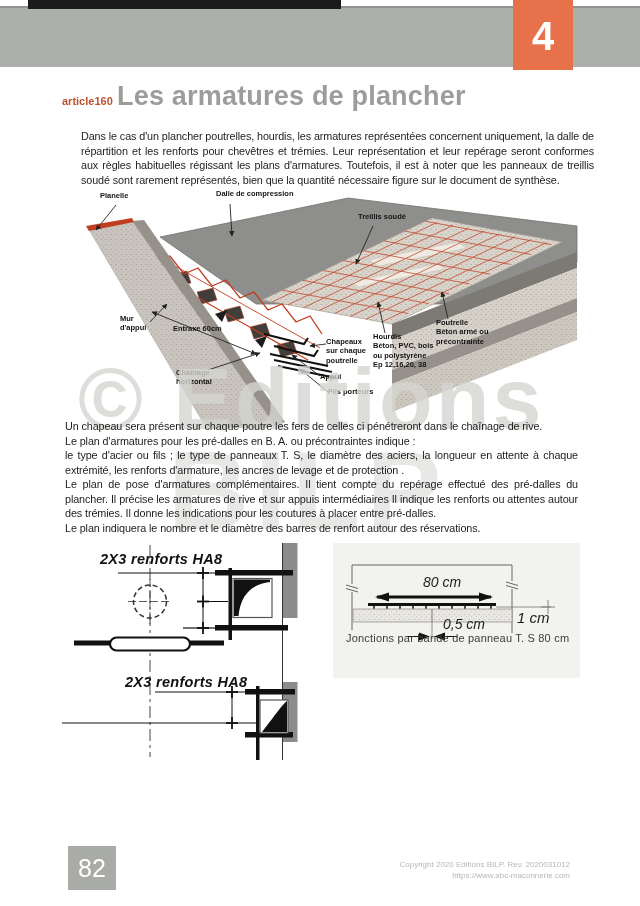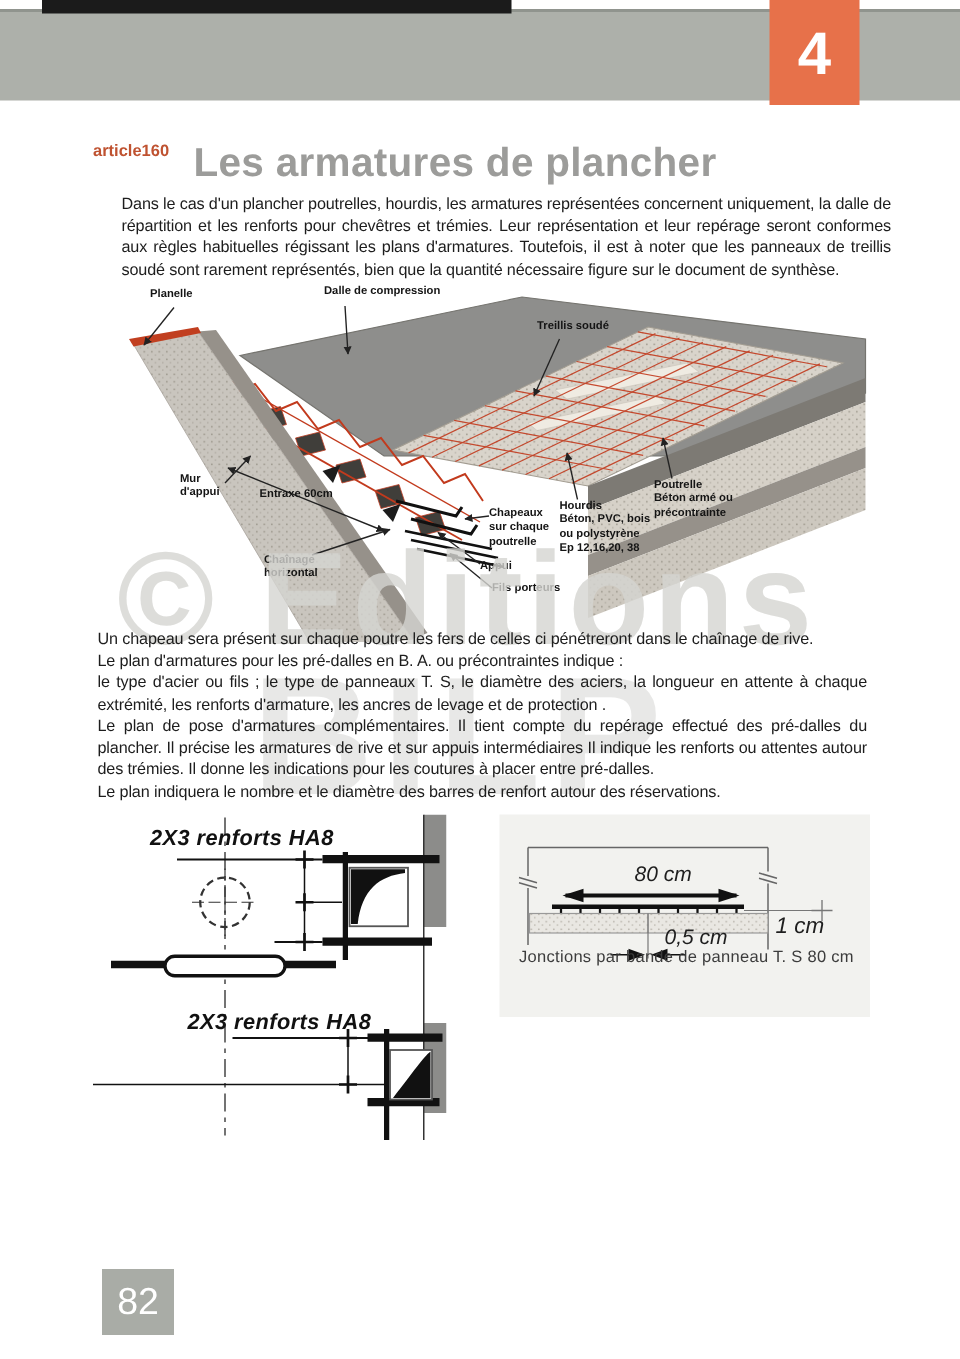--- a/index.html
+++ b/index.html
@@ -7,21 +7,21 @@
         font-family:"Liberation Sans","DejaVu Sans",sans-serif;color:#1d1d1d}
 
   
   .topbar{position:absolute;left:28px;top:0;width:313px;height:9px;background:#1b1b1b;z-index:4}
   .band{position:absolute;left:0;top:6px;width:640px;height:59px;background:#adb0aa;border-top:2px solid #90948e;z-index:1}
   .band-title{position:absolute;left:65px;top:23px;font-size:15px;font-weight:bold;color:#fff;letter-spacing:.3px}
   .chapnum{position:absolute;left:513px;top:0;width:60px;height:70px;background:#e7714a;display:flex;align-items:center;justify-content:center;z-index:5}
   .chapnum span{color:#fff;font-size:40px;font-weight:bold;padding-top:2px}
 
   .article-id{position:absolute;left:62px;top:95px;font-size:11px;font-weight:bold;color:#bf5230}
-  .page-title{position:absolute;left:117px;top:81px;margin:12px;font-size:27px;font-weight:bold;color:#9c9c9a;letter-spacing:.2px}
+  .page-title{position:absolute;left:117px;top:81px;margin:0;font-size:27px;font-weight:bold;color:#9c9c9a;letter-spacing:.2px}
 
   .intro{position:absolute;left:65px;top:113px;width:513px;font-size:10.8px;line-height:14.6px;
          text-align:justify;margin:16px;letter-spacing:-.1px}
 
   
   .fig1{position:absolute;left:70px;top:188px;width:510px;height:240px;z-index:1}
   .fig1 svg{position:absolute;left:0;top:0}
   .dlabel{position:absolute;font-size:7.5px;font-weight:bold;color:#141414;line-height:1.25;white-space:pre-line}
 
   
@@ -315,14 +315,18 @@
     </svg>
     <div class="f3dim f3-80">80 cm</div>
     <div class="f3dim f3-1">1 cm</div>
     <div class="f3dim f3-05">0,5 cm</div>
     <div class="f3caption">Jonctions par bande de panneau T. S 80 cm</div>
   </div>
 
   <div class="pagenum">
     <span>82</span>
   </div>
+  <div class="copyright">
+    <div>Copyright 2020 Editions BILP. Rev. 2020031012</div>
+    <div>https://www.abc-maconnerie.com</div>
+  </div>
 
 </div>
 
 </body></html>

